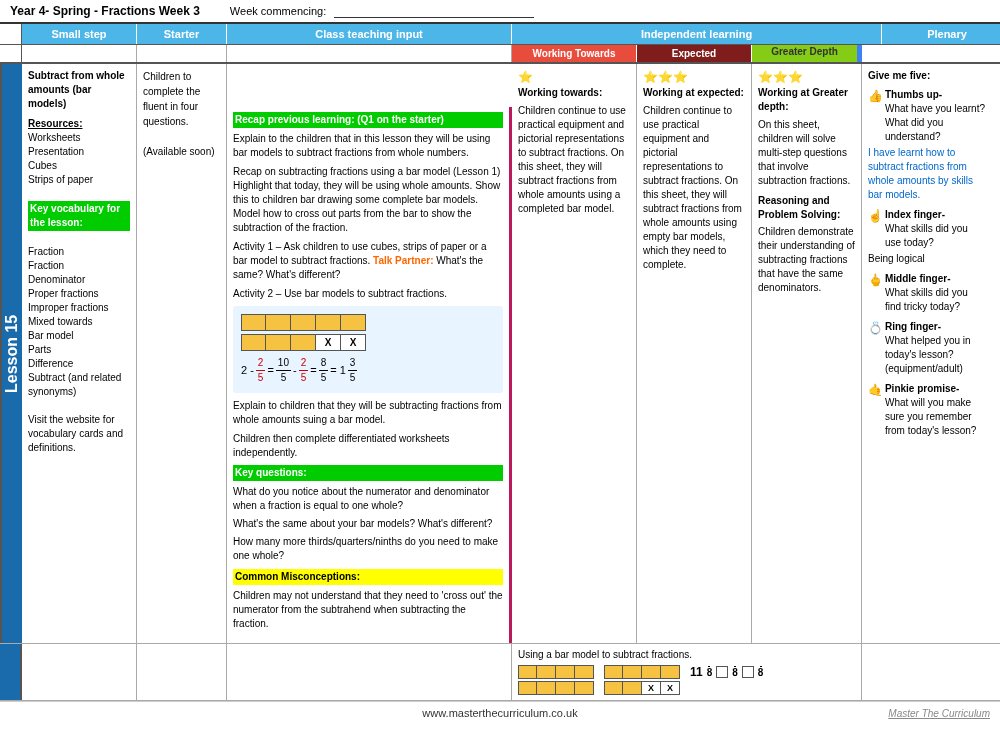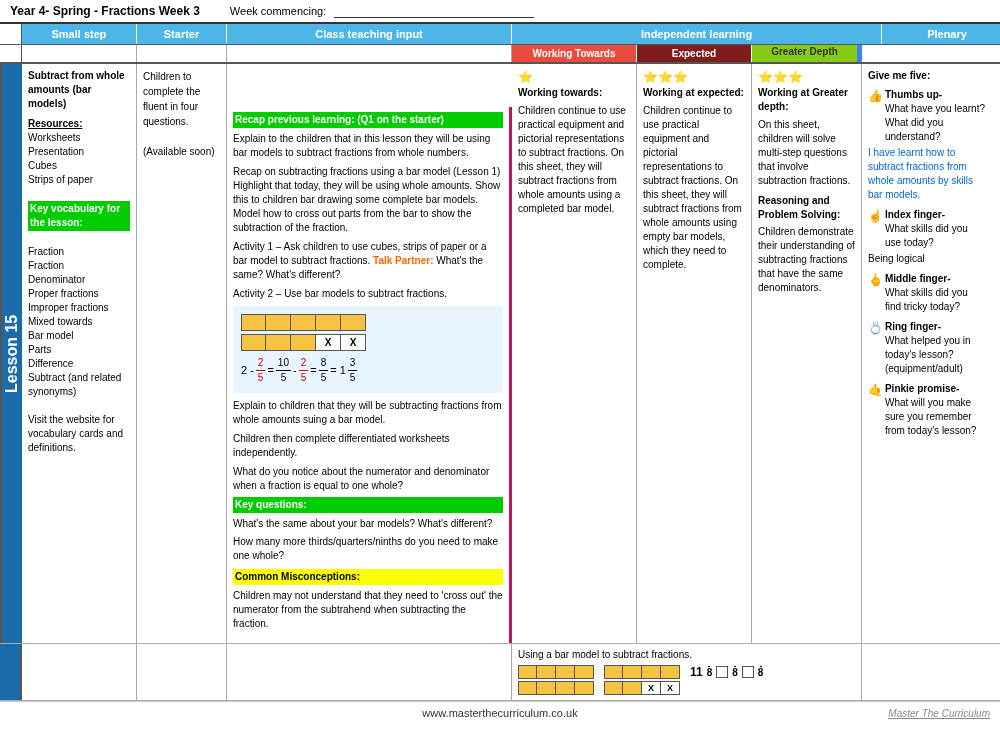--- a/index.html
+++ b/index.html
@@ -119,22 +119,22 @@
         <span style="display:inline-flex;flex-direction:column;align-items:center;font-size:10px;vertical-align:middle;">
           <span style="border-bottom:1px solid #000;padding:0 2px;">3</span>
           <span style="padding:0 2px;">5</span>
         </span>
       </div>
     </div>
 
     <div style="margin-bottom:5px;">Explain to children that they will be subtracting fractions from whole amounts suing a bar model.</div>
     <div style="margin-bottom:5px;">Children then complete differentiated worksheets independently.</div>
 
+    <div style="background:#00cc00; color:#fff; font-weight:bold; padding:1px 2px; margin-bottom:4px;">Key questions:</div>
     <div style="margin-bottom:4px;">What do you notice about the numerator and denominator when a fraction is equal to one whole?</div>
-    <div style="background:#00cc00; color:#fff; font-weight:bold; padding:1px 2px; margin-bottom:4px;">Key questions:</div>
     <div style="margin-bottom:4px;">What's the same about your bar models?  What's different?</div>
     <div style="margin-bottom:6px;">How many more thirds/quarters/ninths do you need to make one whole?</div>
 
     <div style="background:#ffff00; font-weight:bold; padding:1px 2px; margin-bottom:4px;">Common Misconceptions:</div>
     <div>Children may not understand that they need to 'cross out' the numerator from the subtrahend when subtracting the fraction.</div>
   </div>
 
   <div style="border-right:1px solid #aaa; padding:5px 6px; font-size:10px; line-height:1.4;">
     <div style="color:#f5c242; font-size:12px;">⭐</div>
     <div style="font-weight:bold; margin-bottom:4px;">Working towards:</div>

